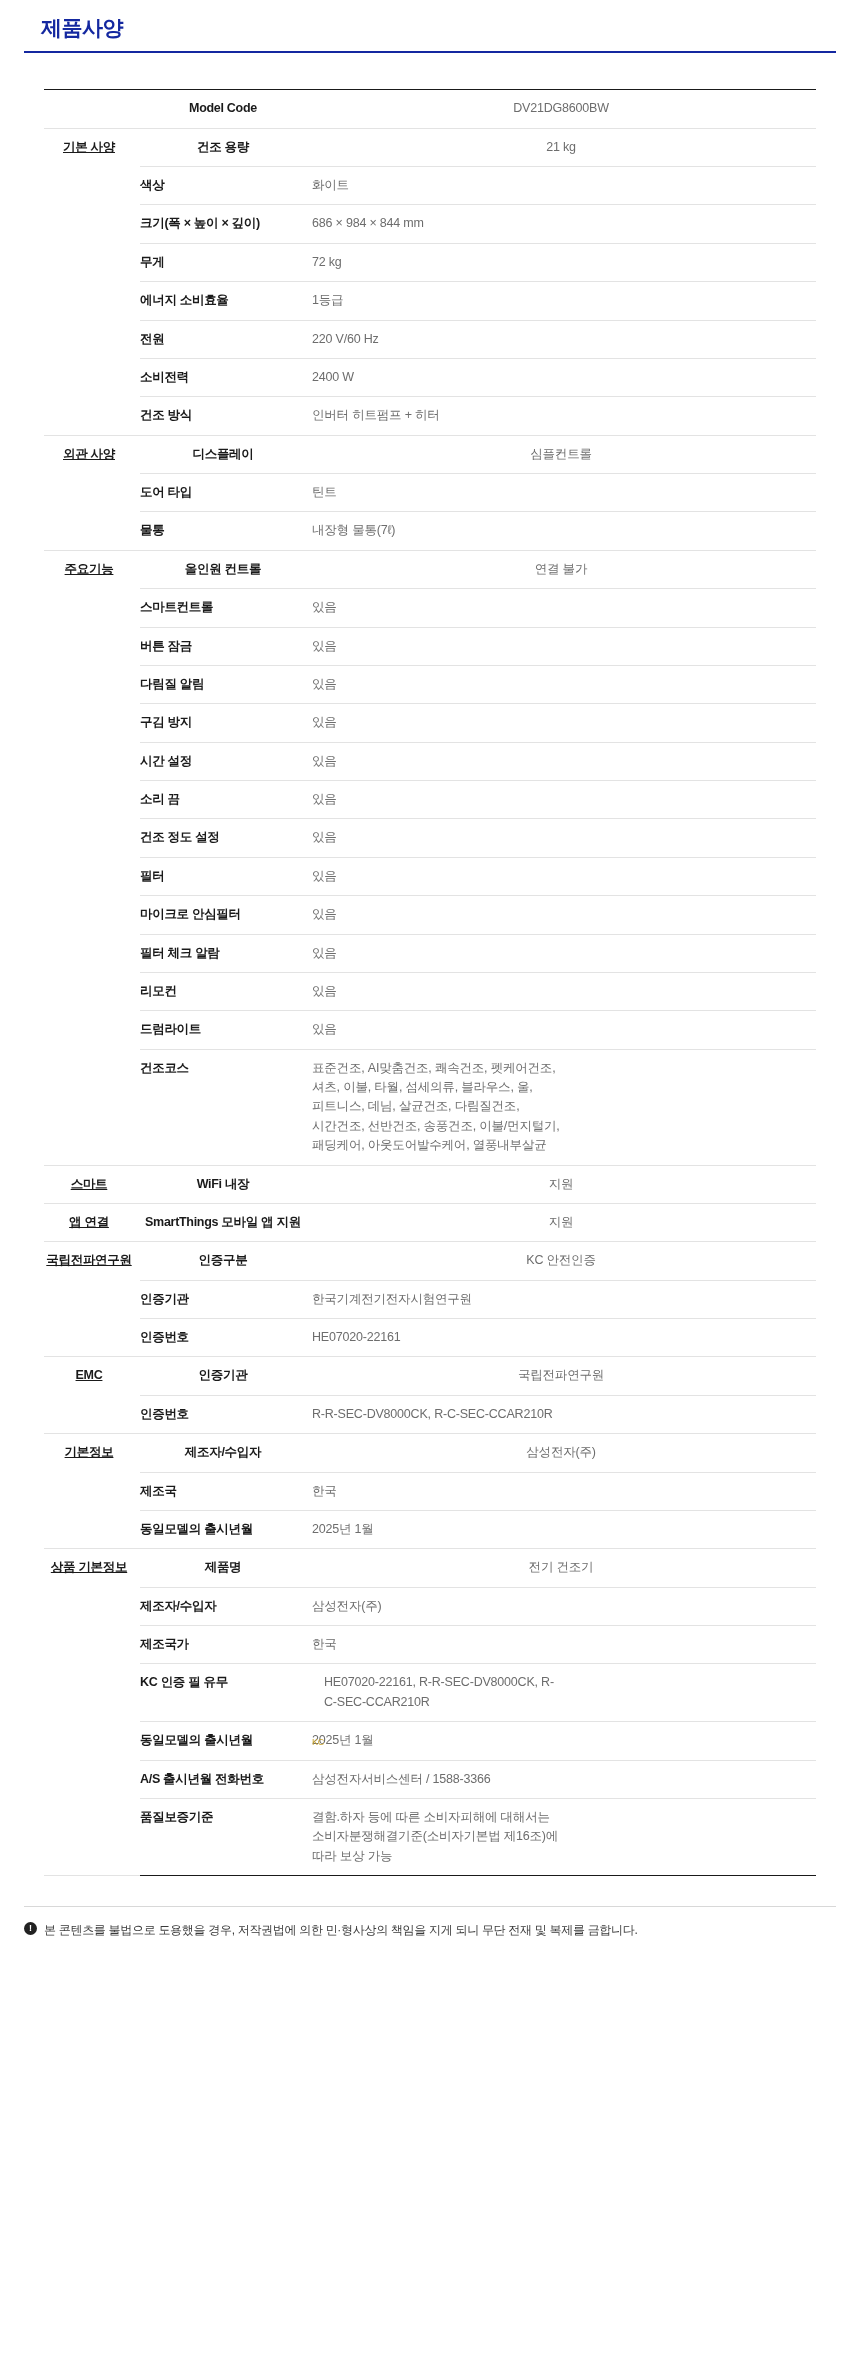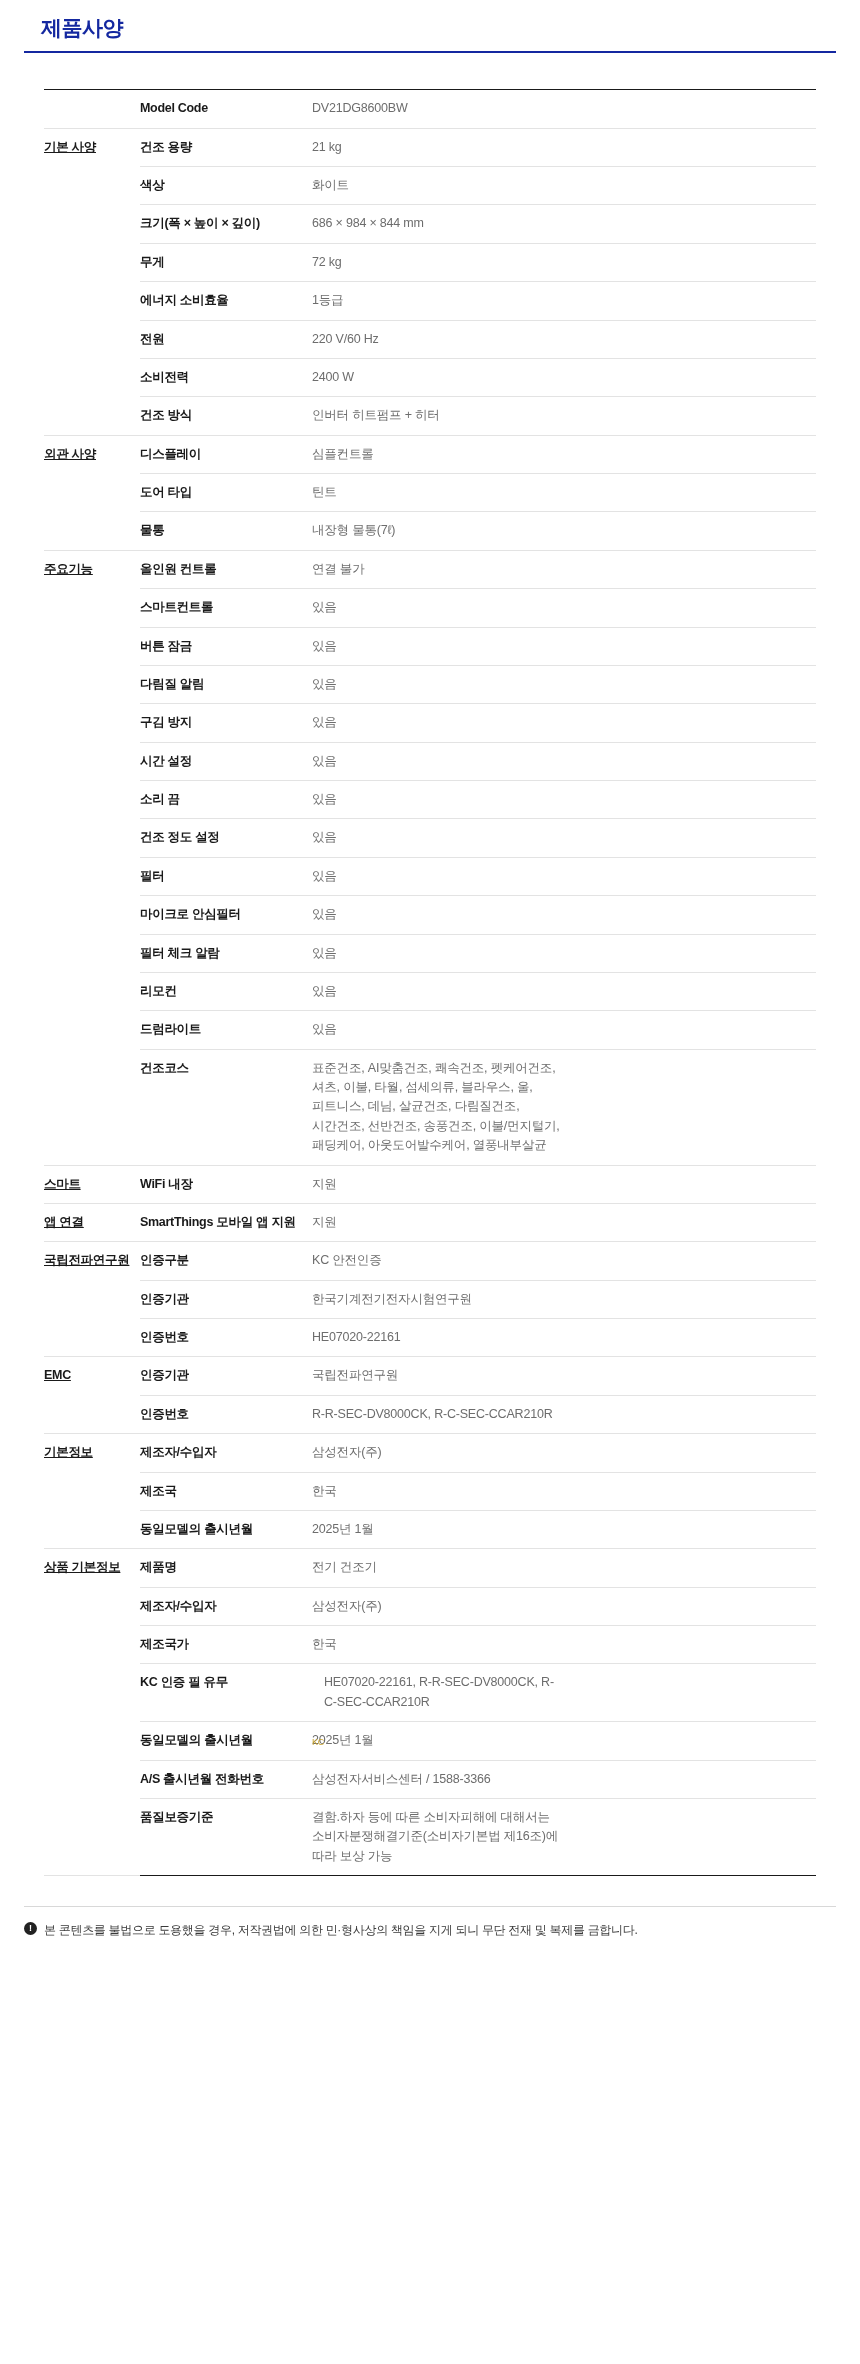--- a/index.html
+++ b/index.html
@@ -68,20 +68,21 @@
     color: #1a1a1a;
     letter-spacing: -0.3px;
   }
   td.value {
     color: #6d6d6d;
     letter-spacing: -0.2px;
     word-break: keep-all;
   }
   tr.group-start > td {
     border-top: 1px solid #1a1a1a;
+    text-align: center;
   }
   tr.group-start > td.group,
   tr.group-start > td.label,
   tr.group-start > td.value {
     border-top: 1px solid #1a1a1a;
   }
   tr.last-row > td {
     border-bottom: 1px solid #1a1a1a;
     margin-top: 10px;
   }

